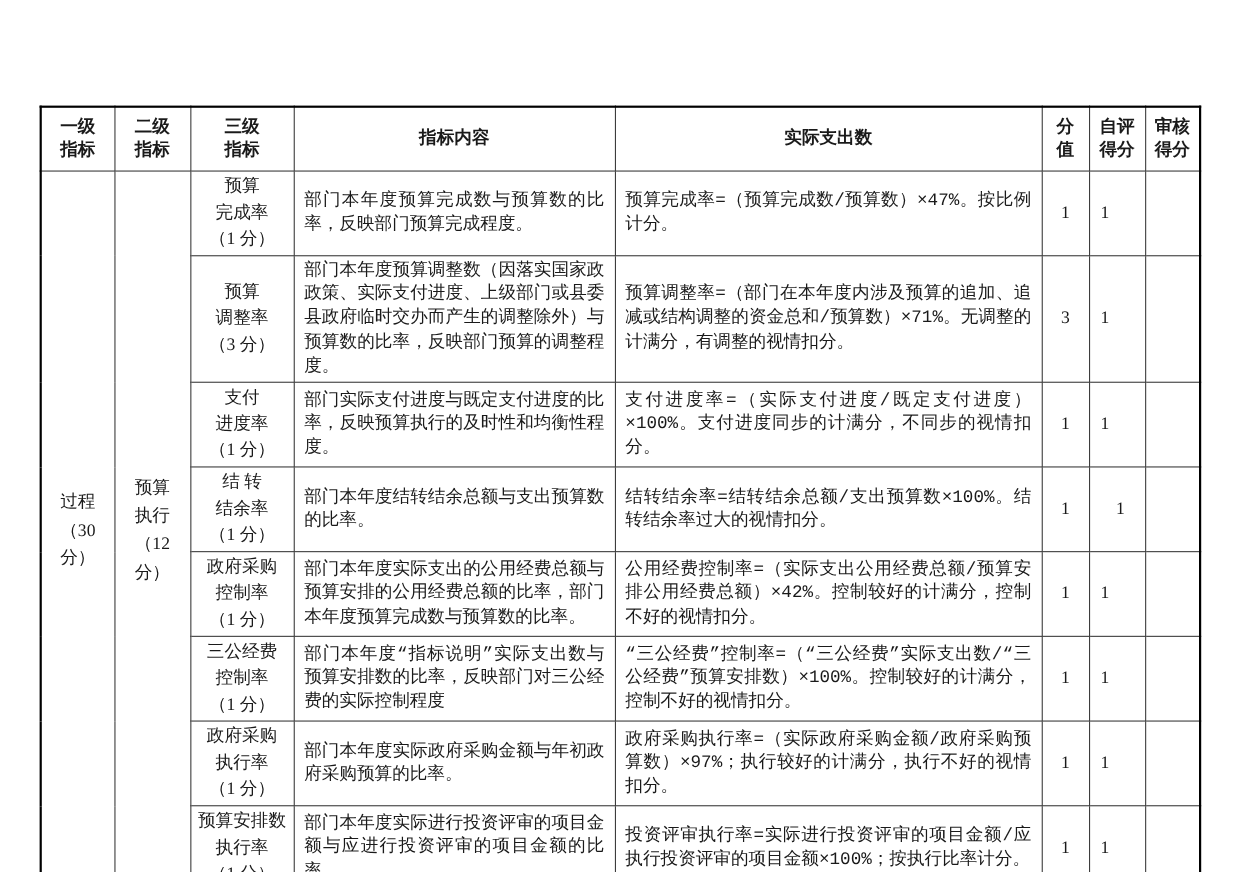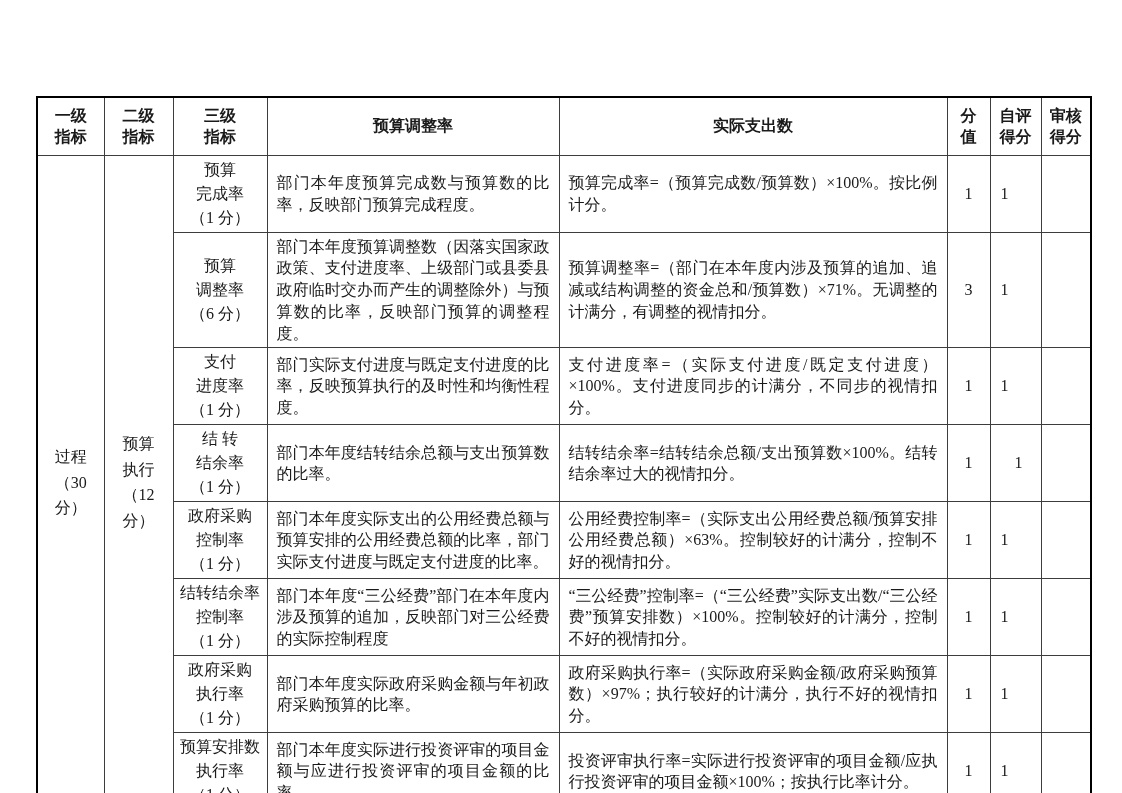--- a/index.html
+++ b/index.html
@@ -13,21 +13,21 @@
     border:2px solid #000;
   }
   th,td{
     border:1px solid #3d3d3d;vertical-align:middle;
     overflow:hidden;box-sizing:border-box;
   }
   th{font-weight:bold;font-size:16px;line-height:1.35;text-align:center;padding:2px;}
   td{font-size:16px;}
   .lvl{ text-align:center;line-height:1.6;padding:2px;}
   .name{text-align:center;line-height:1.5;padding:2px 3px;}
-  .content,.desc{text-align:justify;padding:3px 9px;line-height:1.36;}
+  .content,.desc{text-align:justify;padding:3px 9px;line-height:1.36;font-family:Liberation Mono, monospace;}
   .score{text-align:center;padding:2px;}
   .self{text-align:left;padding:2px 2px 2px 10px;}
   .self-mid{padding-left:24px;}
   .review{padding:2px;}
 </style>
 </head>
 <body>
 
 <div class="sheet">
 <table>
@@ -40,41 +40,41 @@
         <col style="width:43px">
     <col style="width:51px">
         <col style="width:50px">
   </colgroup>
 
   <tbody>
         <tr style="height:58px">
     <th><span>一级</span><br><span>指标</span></th>
     <th><span>二级</span><br><span>指标</span></th>
     <th><span>三级</span><br><span>指标</span></th>
-    <th><span>预算调整率</span></th>
+    <th><span>指标内容</span></th>
     <th><span>实际支出数</span></th>
     <th><span>分</span><br><span>值</span></th>
     <th><span>自评</span><br><span>得分</span></th>
     <th><span>审核</span><br><span>得分</span></th>
   </tr>
 
   <tr style="height:62px">
     <td class="lvl" rowspan="8"><span>过程</span><br><span>（30 分）</span></td>
     <td class="lvl" rowspan="8"><span>预算</span><br><span>执行</span><br><span>（12 分）</span></td>
     <td class="name"><span>预算</span><br><span>完成率</span><br><span>（1 分）</span></td>
     <td class="content">部门本年度预算完成数与预算数的比率，反映部门预算完成程度。</td>
-    <td class="desc">预算完成率=（预算完成数/预算数）×100%。按比例计分。</td>
+    <td class="desc">预算完成率=（预算完成数/预算数）×47%。按比例计分。</td>
     <td class="score">1</td>
     <td class="self">1</td>
     <td class="review"></td>
   </tr>
 
   <tr style="height:87px">
-    <td class="name"><span>预算</span><br><span>调整率</span><br><span>（6 分）</span></td>
-    <td class="content">部门本年度预算调整数（因落实国家政政策、支付进度率、上级部门或县委县政府临时交办而产生的调整除外）与预算数的比率，反映部门预算的调整程度。</td>
+    <td class="name"><span>预算</span><br><span>调整率</span><br><span>（3 分）</span></td>
+    <td class="content">部门本年度预算调整数（因落实国家政政策、实际支付进度、上级部门或县委县政府临时交办而产生的调整除外）与预算数的比率，反映部门预算的调整程度。</td>
     <td class="desc">预算调整率=（部门在本年度内涉及预算的追加、追减或结构调整的资金总和/预算数）×71%。无调整的计满分，有调整的视情扣分。</td>
     <td class="score">3</td>
     <td class="self">1</td>
     <td class="review"></td>
   </tr>
 
   <tr style="height:58px">
     <td class="name"><span>支付</span><br><span>进度率</span><br><span>（1 分）</span></td>
     <td class="content">部门实际支付进度与既定支付进度的比率，反映预算执行的及时性和均衡性程度。</td>
     <td class="desc">支付进度率=（实际支付进度/既定支付进度）×100%。支付进度同步的计满分，不同步的视情扣分。</td>
@@ -87,30 +87,30 @@
     <td class="name"><span>结 转</span><br><span>结余率</span><br><span>（1 分）</span></td>
     <td class="content">部门本年度结转结余总额与支出预算数的比率。</td>
     <td class="desc">结转结余率=结转结余总额/支出预算数×100%。结转结余率过大的视情扣分。</td>
     <td class="score">1</td>
     <td class="self self-mid">1</td>
     <td class="review"></td>
   </tr>
 
   <tr style="height:65px">
     <td class="name"><span>政府采购</span><br><span>控制率</span><br><span>（1 分）</span></td>
-    <td class="content">部门本年度实际支出的公用经费总额与预算安排的公用经费总额的比率，部门实际支付进度与既定支付进度的比率。</td>
-    <td class="desc">公用经费控制率=（实际支出公用经费总额/预算安排公用经费总额）×63%。控制较好的计满分，控制不好的视情扣分。</td>
+    <td class="content">部门本年度实际支出的公用经费总额与预算安排的公用经费总额的比率，部门本年度预算完成数与预算数的比率。</td>
+    <td class="desc">公用经费控制率=（实际支出公用经费总额/预算安排公用经费总额）×42%。控制较好的计满分，控制不好的视情扣分。</td>
     <td class="score">1</td>
     <td class="self">1</td>
     <td class="review"></td>
   </tr>
 
   <tr style="height:62px">
-    <td class="name"><span>结转结余率</span><br><span>控制率</span><br><span>（1 分）</span></td>
-    <td class="content">部门本年度“三公经费”部门在本年度内涉及预算的追加，反映部门对三公经费的实际控制程度</td>
+    <td class="name"><span>三公经费</span><br><span>控制率</span><br><span>（1 分）</span></td>
+    <td class="content">部门本年度“指标说明”实际支出数与预算安排数的比率，反映部门对三公经费的实际控制程度</td>
     <td class="desc">“三公经费”控制率=（“三公经费”实际支出数/“三公经费”预算安排数）×100%。控制较好的计满分，控制不好的视情扣分。</td>
     <td class="score">1</td>
     <td class="self">1</td>
     <td class="review"></td>
   </tr>
 
   <tr style="height:63px">
     <td class="name"><span>政府采购</span><br><span>执行率</span><br><span>（1 分）</span></td>
     <td class="content">部门本年度实际政府采购金额与年初政府采购预算的比率。</td>
     <td class="desc">政府采购执行率=（实际政府采购金额/政府采购预算数）×97%；执行较好的计满分，执行不好的视情扣分。</td>

